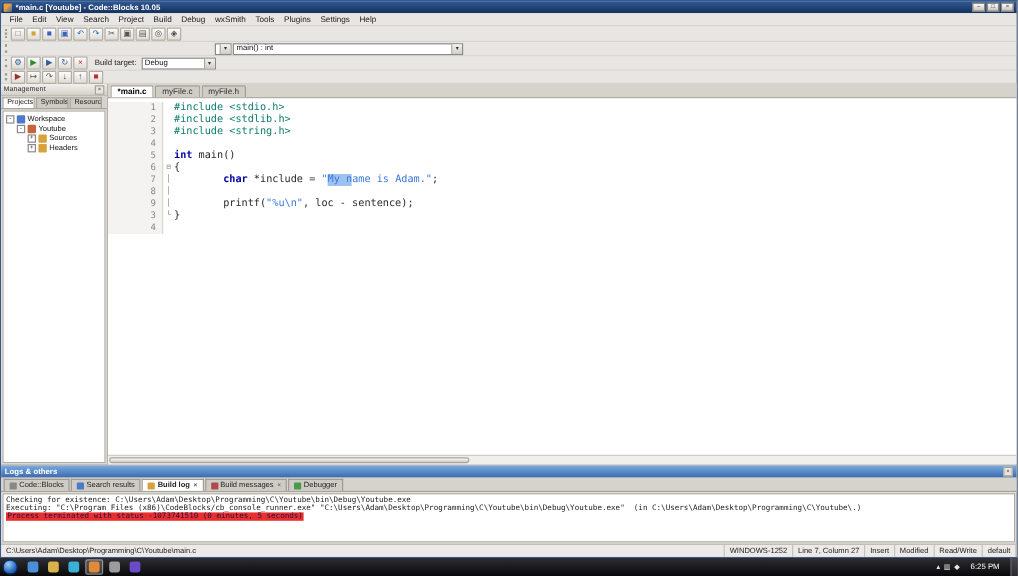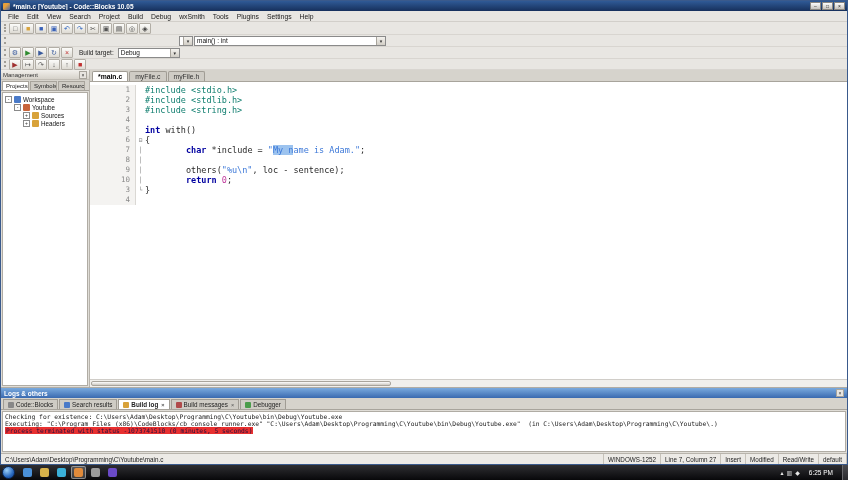--- a/index.html
+++ b/index.html
@@ -238,45 +238,40 @@
                 <span class="ltext"><span class="tok pre">#include &lt;string.h&gt;</span></span>
               </div>
               <div class="code-line">
                 <span class="lnum">4</span>
                 <span class="fold"></span>
                 <span class="ltext"></span>
               </div>
               <div class="code-line">
                 <span class="lnum">5</span>
                 <span class="fold"></span>
-                <span class="ltext"><span class="tok kw">int</span><span class="tok pln"> with()</span></span>
+                <span class="ltext"><span class="tok kw">int</span><span class="tok pln"> main()</span></span>
               </div>
               <div class="code-line">
                 <span class="lnum">6</span>
                 <span class="fold">⊟</span>
                 <span class="ltext"><span class="tok pln">{</span></span>
               </div>
               <div class="code-line">
                 <span class="lnum">7</span>
                 <span class="fold">│</span>
                 <span class="ltext"><span class="tok pln">        </span><span class="tok kw">char</span><span class="tok pln"> *include = </span><span class="tok str">"</span><span class="tok str sel">My n</span><span class="tok str">ame is Adam."</span><span class="tok pln">;</span></span>
               </div>
               <div class="code-line">
                 <span class="lnum">8</span>
                 <span class="fold">│</span>
               </div>
               <div class="code-line">
                 <span class="lnum">9</span>
                 <span class="fold">│</span>
-                <span class="ltext"><span class="tok pln">        others(</span><span class="tok str">"%u\n"</span><span class="tok pln">, loc - sentence);</span></span>
-              </div>
-              <div class="code-line">
-                <span class="lnum">10</span>
-                <span class="fold">│</span>
-                <span class="ltext"><span class="tok pln">        </span><span class="tok kw">return</span><span class="tok pln"> </span><span class="tok num">0</span><span class="tok pln">;</span></span>
+                <span class="ltext"><span class="tok pln">        printf(</span><span class="tok str">"%u\n"</span><span class="tok pln">, loc - sentence);</span></span>
               </div>
               <div class="code-line">
                 <span class="lnum">3</span>
                 <span class="fold">└</span>
                 <span class="ltext"><span class="tok pln">}</span></span>
               </div>
               <div class="code-line">
                 <span class="lnum">4</span>
                 <span class="fold"></span>
                 <span class="ltext"></span>

